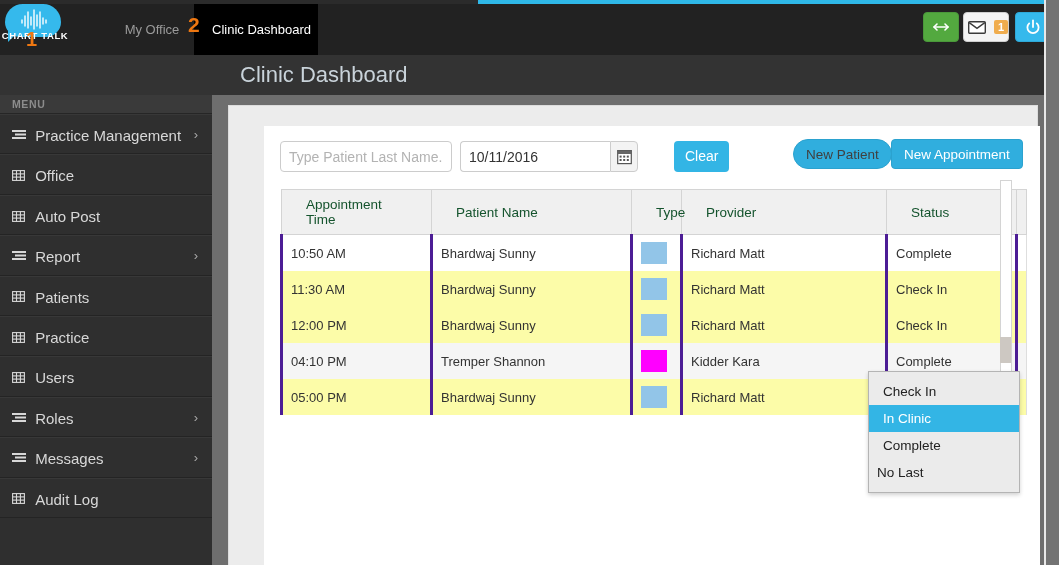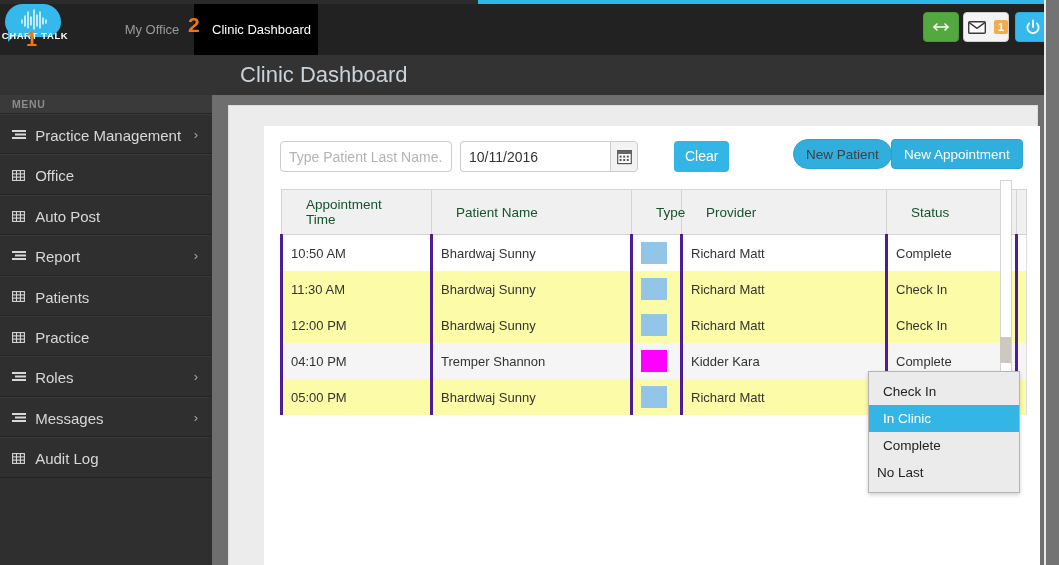--- a/index.html
+++ b/index.html
@@ -371,20 +371,34 @@
             <line x1="0.6" y1="3.9" x2="12.4" y2="3.9"></line>
             <line x1="0.6" y1="7.1" x2="12.4" y2="7.1"></line>
             <line x1="4.5" y1="0.6" x2="4.5" y2="10.4"></line>
             <line x1="8.4" y1="0.6" x2="8.4" y2="10.4"></line>
           </g>
         </svg>
     </span>
     <span class="mi-label">Practice</span>
   </div>
 
+  <div class="menu-item">
+    <span class="mi-ico">
+      <svg width="13" height="11" viewBox="0 0 13 11">
+          <g fill="none" stroke="#d8d8d8" stroke-width="1.1">
+            <rect x="0.6" y="0.6" width="11.8" height="9.8"></rect>
+            <line x1="0.6" y1="3.9" x2="12.4" y2="3.9"></line>
+            <line x1="0.6" y1="7.1" x2="12.4" y2="7.1"></line>
+            <line x1="4.5" y1="0.6" x2="4.5" y2="10.4"></line>
+            <line x1="8.4" y1="0.6" x2="8.4" y2="10.4"></line>
+          </g>
+        </svg>
+    </span>
+    <span class="mi-label">Users</span>
+  </div>
 
   <div class="menu-item">
     <span class="mi-ico">
       <svg width="14" height="11" viewBox="0 0 14 11">
           <g fill="#d8d8d8">
             <rect x="0" y="0" width="14" height="2"></rect>
             <rect x="3" y="3.5" width="11" height="2"></rect>
             <rect x="0" y="7" width="14" height="2"></rect>
           </g>
         </svg>

